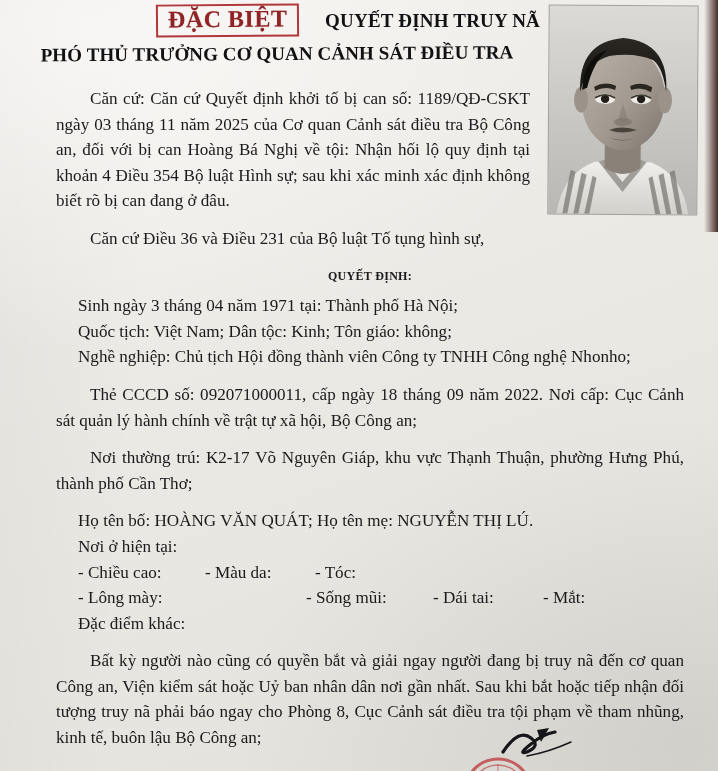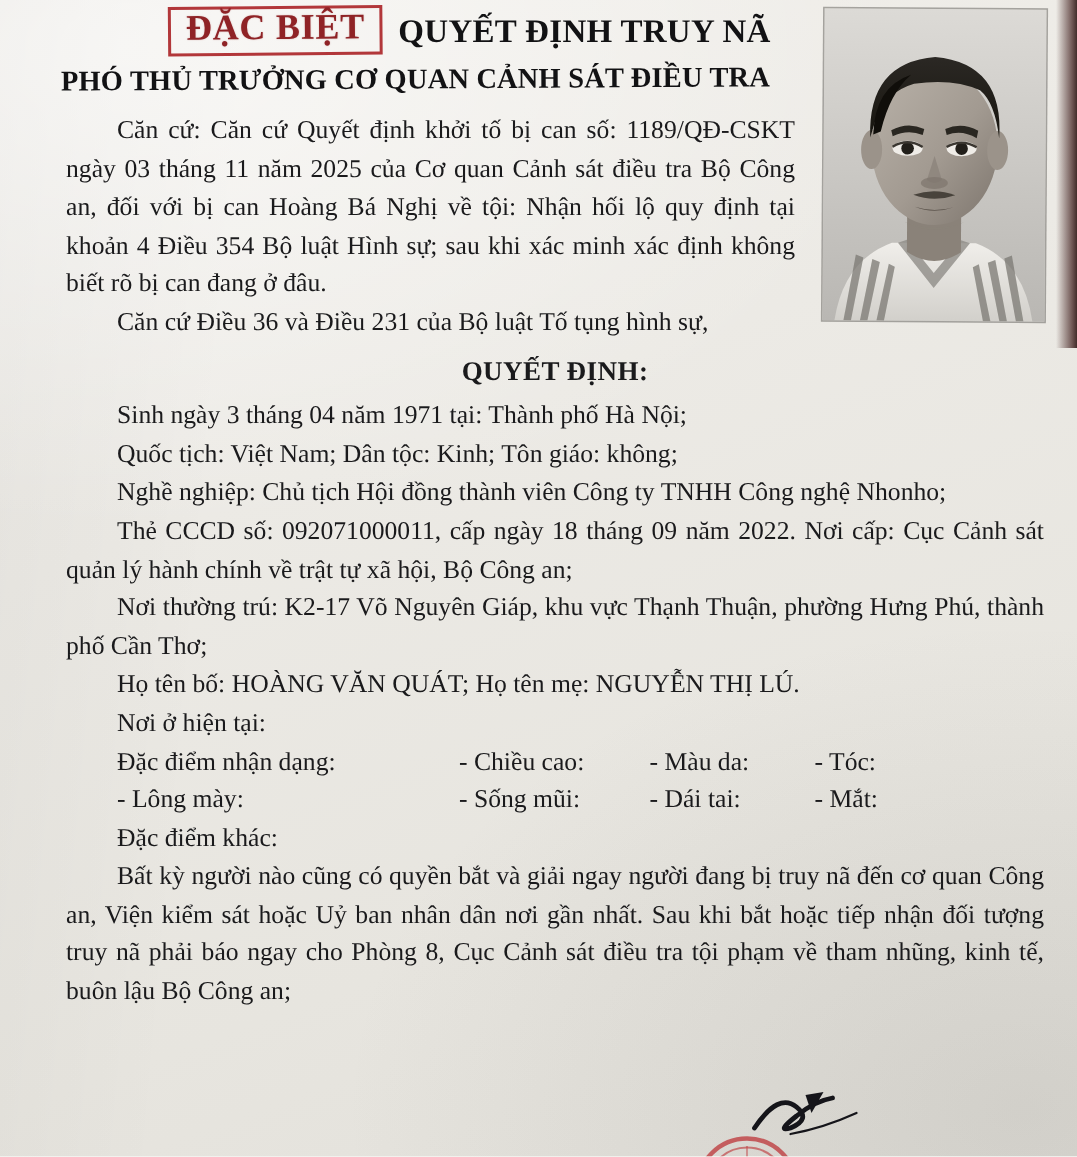--- a/index.html
+++ b/index.html
@@ -44,39 +44,39 @@
     position: absolute;
     top: 0;
     left: 0;
     width: 540px;
     padding-top: 4px;
     text-align: center;
   }
   .header-row {
     display: flex;
     align-items: center;
-    justify-content: center;
+    justify-content: flex-end;
     padding-left: 86px;
-    gap: 10px;
+    gap: 26px;
   }
   .special-stamp {
     border: 2px solid #b2373a;
     color: #8f2326;
     font-weight: bold;
     font-size: 24px;
     letter-spacing: 0.5px;
     padding: 1px 10px 3px 10px;
     line-height: 1.05;
     transform: rotate(-0.5deg);
     text-shadow: 0 0 1px rgba(143,35,38,0.35);
     white-space: nowrap;
   }
   .title-main {
     font-weight: bold;
-    font-size: 22px;
+    font-size: 19px;
     letter-spacing: 0.2px;
     white-space: nowrap;
     color: #121214;
   }
   .title-sub {
     font-weight: bold;
     font-size: 19px;
     letter-spacing: 0.1px;
     margin-top: 6px;
     padding-left: 14px;
@@ -104,33 +104,33 @@
     position: absolute;
     top: 74px;
     left: 44px;
     width: 652px;
     font-size: 17.1px;
     line-height: 25.6px;
     text-align: justify;
     color: #1a1a1c;
   }
   .p {
-    margin: 0;
+    margin: 12px;
     text-indent: 34px;
   }
   .wrap-photo {
     float: right;
     width: 166px;
     height: 150px;
     shape-outside: inset(0);
   }
   .center-head {
     text-align: center;
     font-weight: bold;
-    font-size: 18px;
+    font-size: 12px;
     margin: 7px 0 4px 0;
     text-indent: 0;
     letter-spacing: 0.3px;
   }
   .line {
     margin: 0;
     text-indent: 0;
     white-space: nowrap;
   }
   .line.indent { text-indent: 34px; }
@@ -274,21 +274,20 @@
     <p class="line indent">Sinh ngày 3 tháng 04 năm 1971 tại: Thành phố Hà Nội;</p>
     <p class="line indent">Quốc tịch: Việt Nam; Dân tộc: Kinh; Tôn giáo: không;</p>
     <p class="line indent">Nghề nghiệp: Chủ tịch Hội đồng thành viên Công ty TNHH Công nghệ Nhonho;</p>
 
     <p class="p">Thẻ CCCD số: 092071000011, cấp ngày 18 tháng 09 năm 2022. Nơi cấp: Cục Cảnh sát quản lý hành chính về trật tự xã hội, Bộ Công an;</p>
     <p class="p">Nơi thường trú: K2-17 Võ Nguyên Giáp, khu vực Thạnh Thuận, phường Hưng Phú, thành phố Cần Thơ;</p>
     <p class="line indent">Họ tên bố: HOÀNG VĂN QUÁT; Họ tên mẹ: NGUYỄN THỊ LÚ.</p>
     <p class="line indent">Nơi ở hiện tại:</p>
 
     <div class="feature-row" style="padding-left:34px">
-      <span class="fr-a">Đặc điểm nhận dạng:</span>
       <span class="fr-b">- Chiều cao:</span>
       <span class="fr-c">- Màu da:</span>
       <span class="fr-d">- Tóc:</span>
     </div>
     <div class="feature-row" style="padding-left:34px">
       <span class="fr-a">- Lông mày:</span>
       <span class="fr-b">- Sống mũi:</span>
       <span class="fr-c">- Dái tai:</span>
       <span class="fr-d">- Mắt:</span>
     </div>

